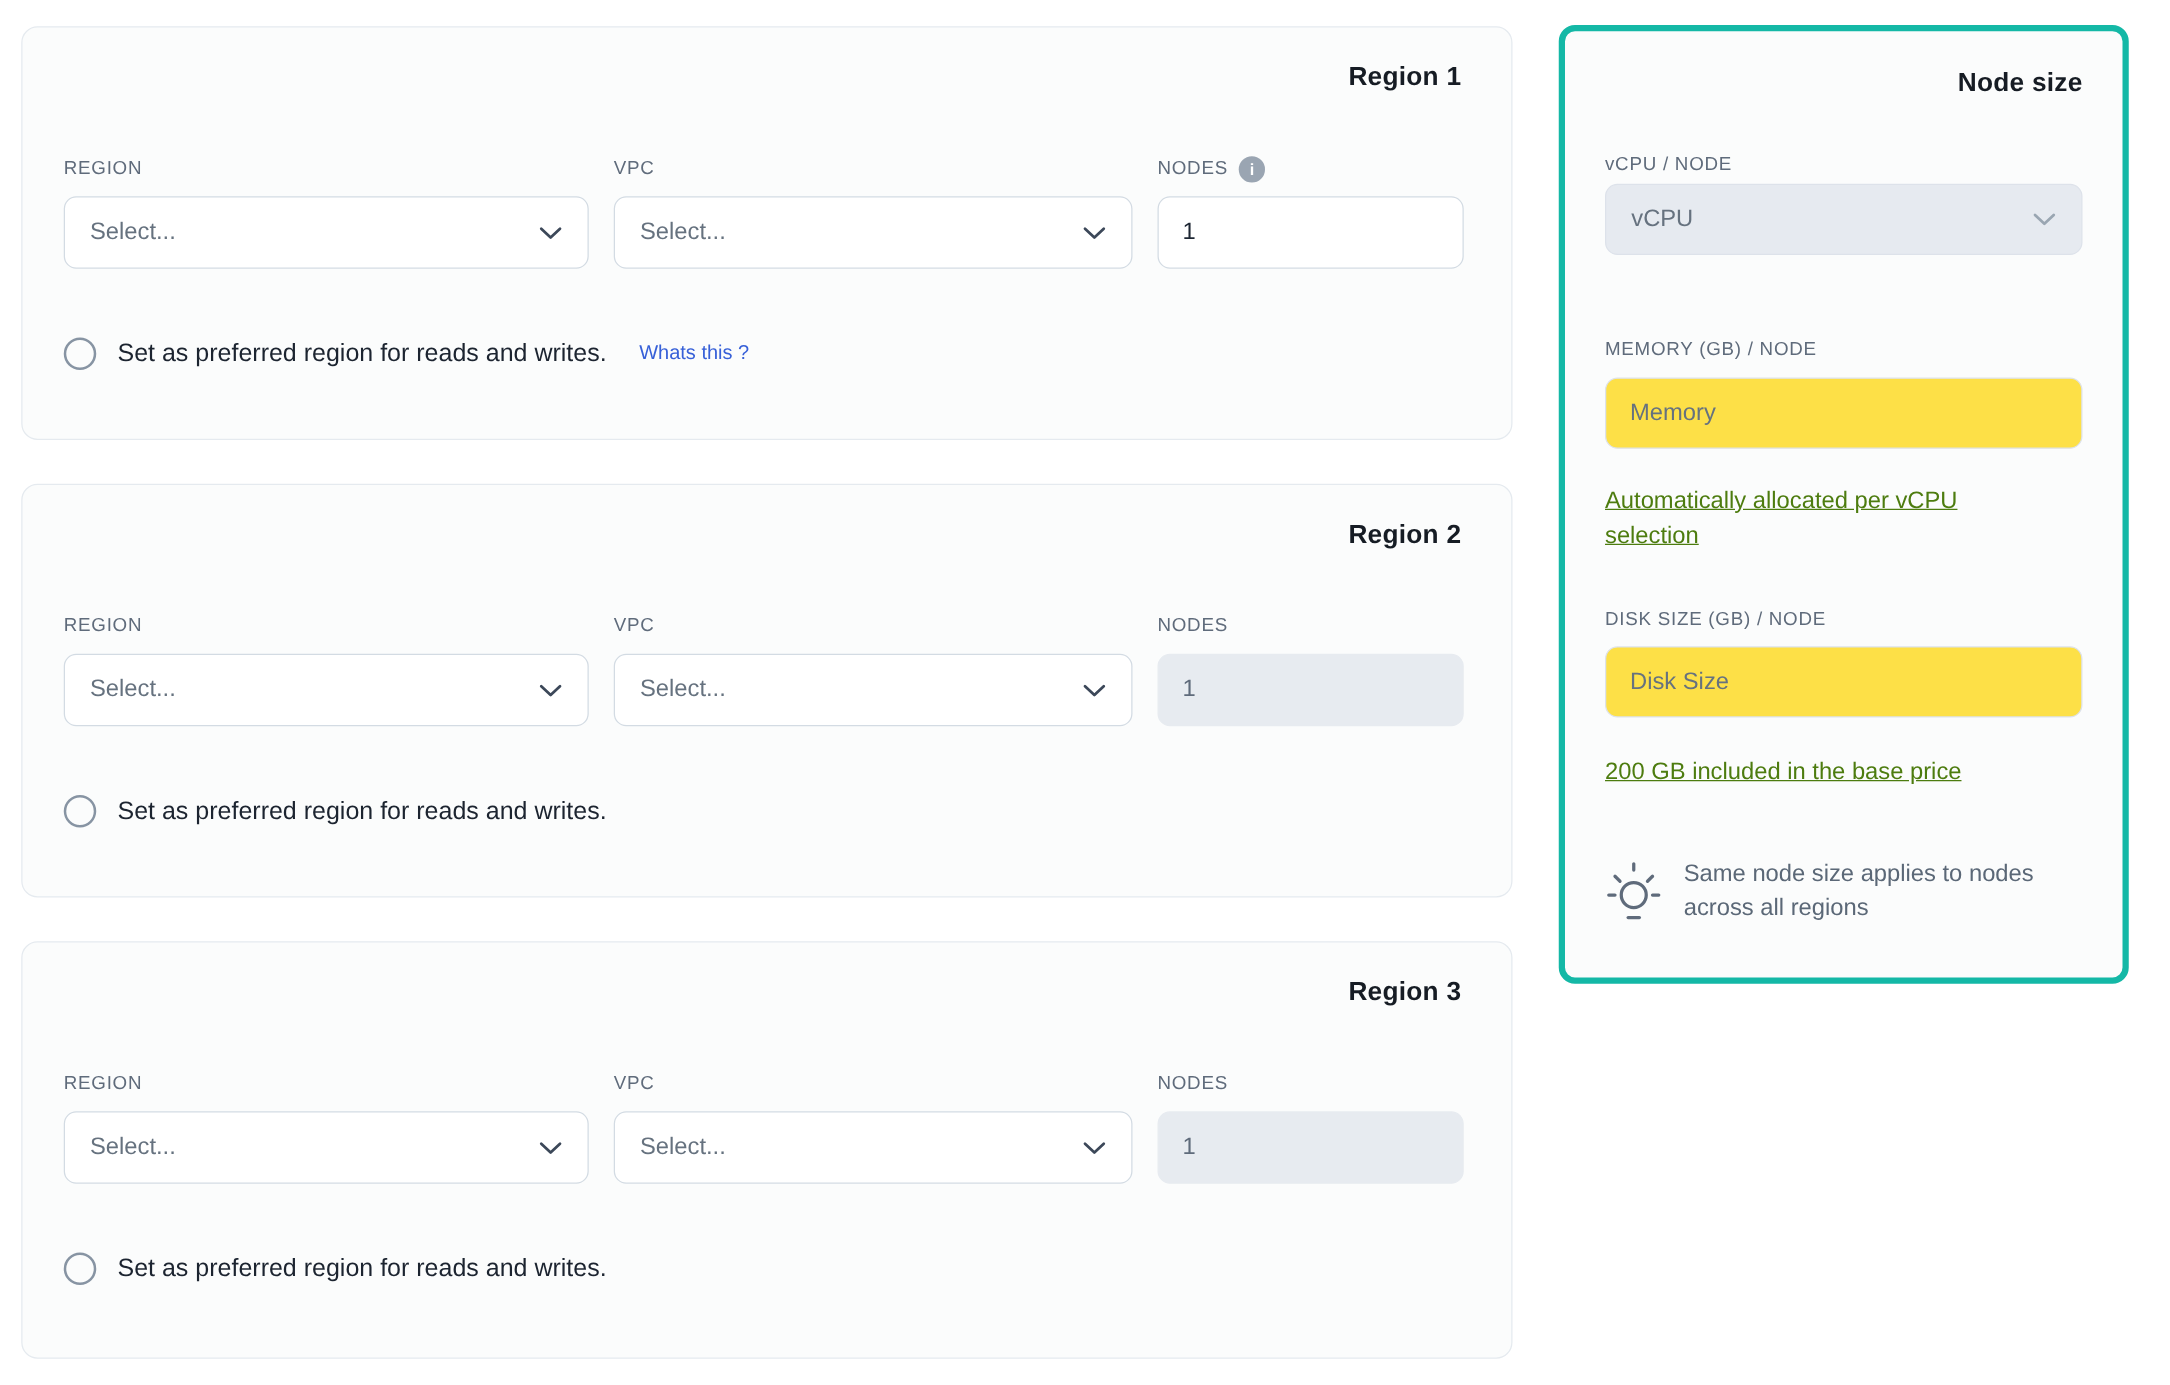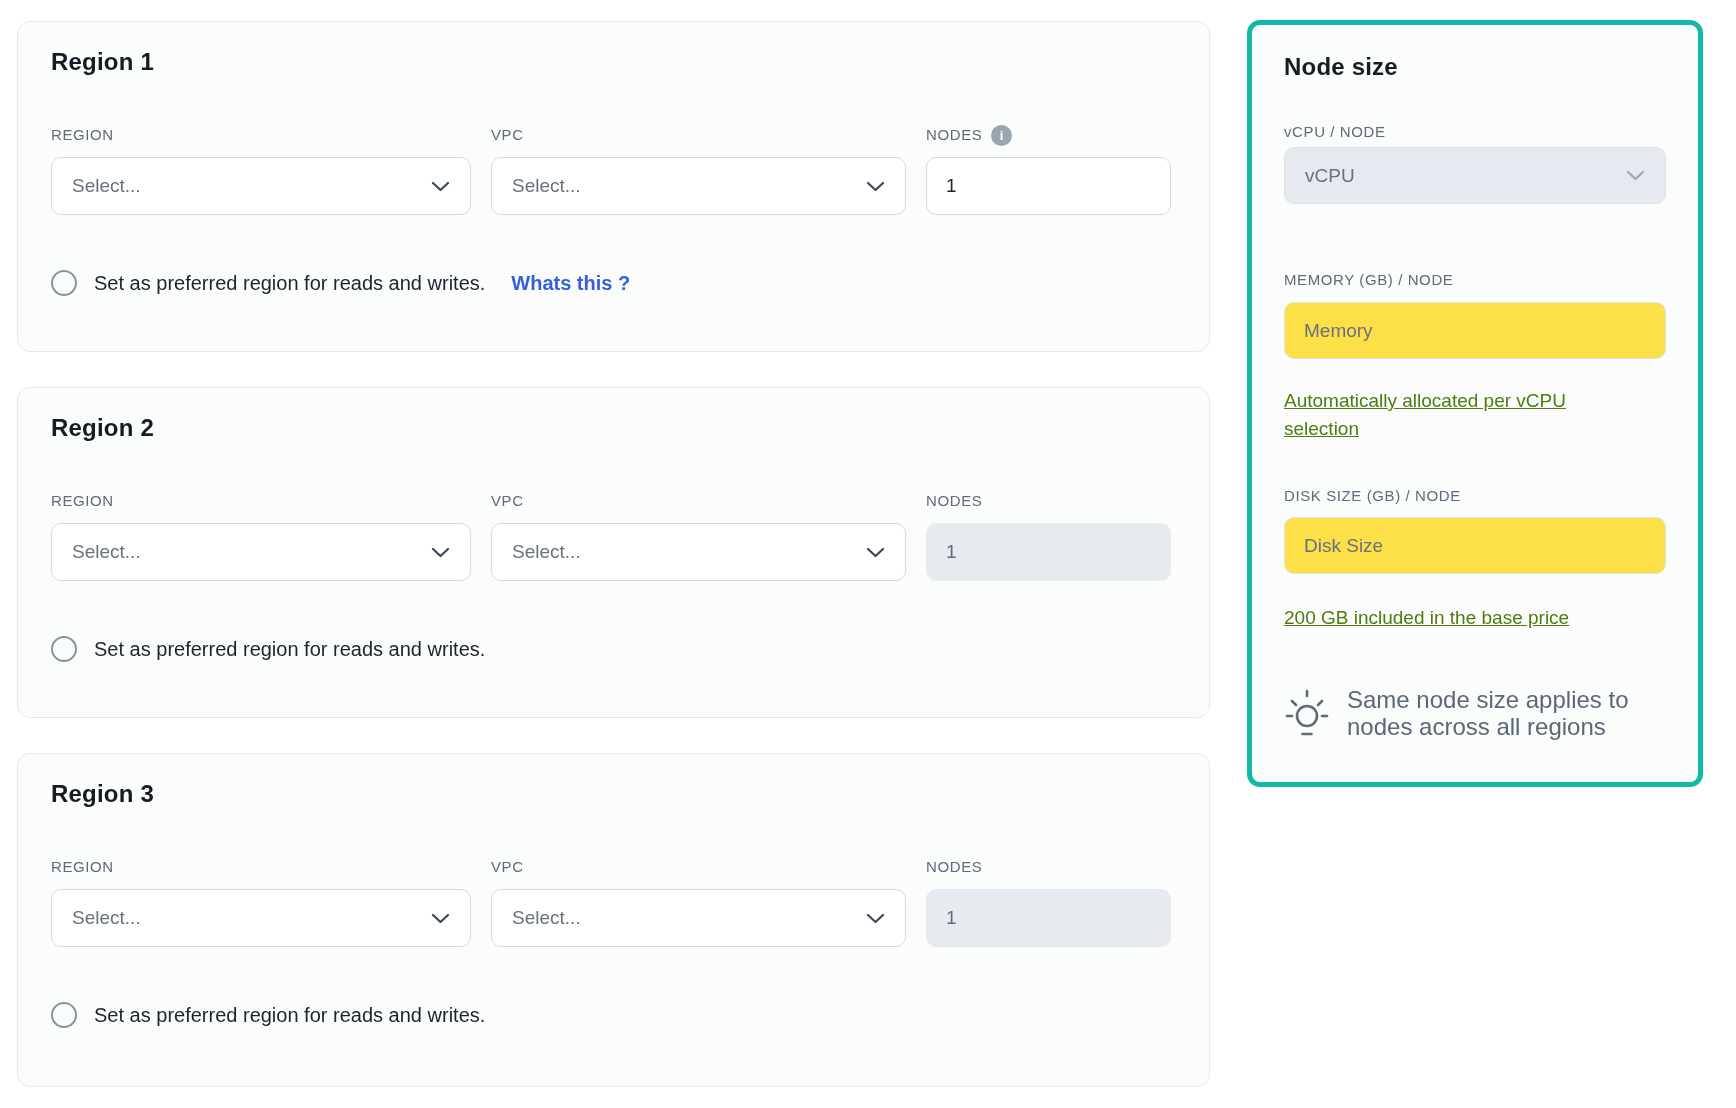--- a/index.html
+++ b/index.html
@@ -21,25 +21,26 @@
     background:#fbfcfc;
     border:1px solid #e5eaef;
     border-radius:13px;
     padding:26px 40px 0 33px;
   }
   #region-card-1 { top:21px; }
   #region-card-2 { top:387px; }
   #region-card-3 { top:753px; height:334px; }
 
   .card-title, .panel-title {
-    font-size:24px;
+    font-size:21px;
     font-weight:700;
     color:#161c24;
     line-height:27px;
     letter-spacing:.2px;
+    text-align:right;
   }
 
   .fields { display:flex; gap:20px; margin-top:51px; }
   .field  { display:flex; flex-direction:column; }
   .field-label {
     font-size:15px;
     font-weight:500;
     color:#5f6b7b;
     letter-spacing:.04em;
     height:18px;
@@ -99,21 +100,21 @@
 
   .radio-row { display:flex; align-items:center; gap:17px; margin-top:54px; }
   .radio {
     width:26px; height:26px;
     border:2px solid #8794a3;
     border-radius:50%;
     background:transparent;
     flex:0 0 auto;
   }
   .radio-label { font-size:20px; color:#1c2430; line-height:28px; }
-  a.link { color:#3760d8; text-decoration:none; font-size:20px; margin-left:9px;font-weight:bold; }
+  a.link { color:#3760d8; text-decoration:none; font-size:16px; margin-left:9px; }
 
   
   .panel {
     position:absolute;
     left:1247px;
     top:20px;
     width:456px;
     height:767px;
     background:#fbfcfc;
     border:5px solid #14b8a6;
@@ -163,21 +164,21 @@
     color:#4d7c0f;
     line-height:28px;
     text-decoration:underline;
   }
   .helper-memory { margin-top:28px; max-width:345px; }
   .helper-disk   { margin-top:30px; }
 
   .note-row { display:flex; align-items:flex-start; gap:17px; margin-top:54px; }
   .note-row svg { flex:0 0 auto; margin-top:2px; }
   .note-text {
-    font-size:24px;
+    font-size:19px;
     color:#5b6877;
     line-height:27px;
     max-width:290px;
   }
 </style>
 </head>
 <body>
 
 <section class="card" id="region-card-1">
   <h2 class="card-title">Region 1</h2>

